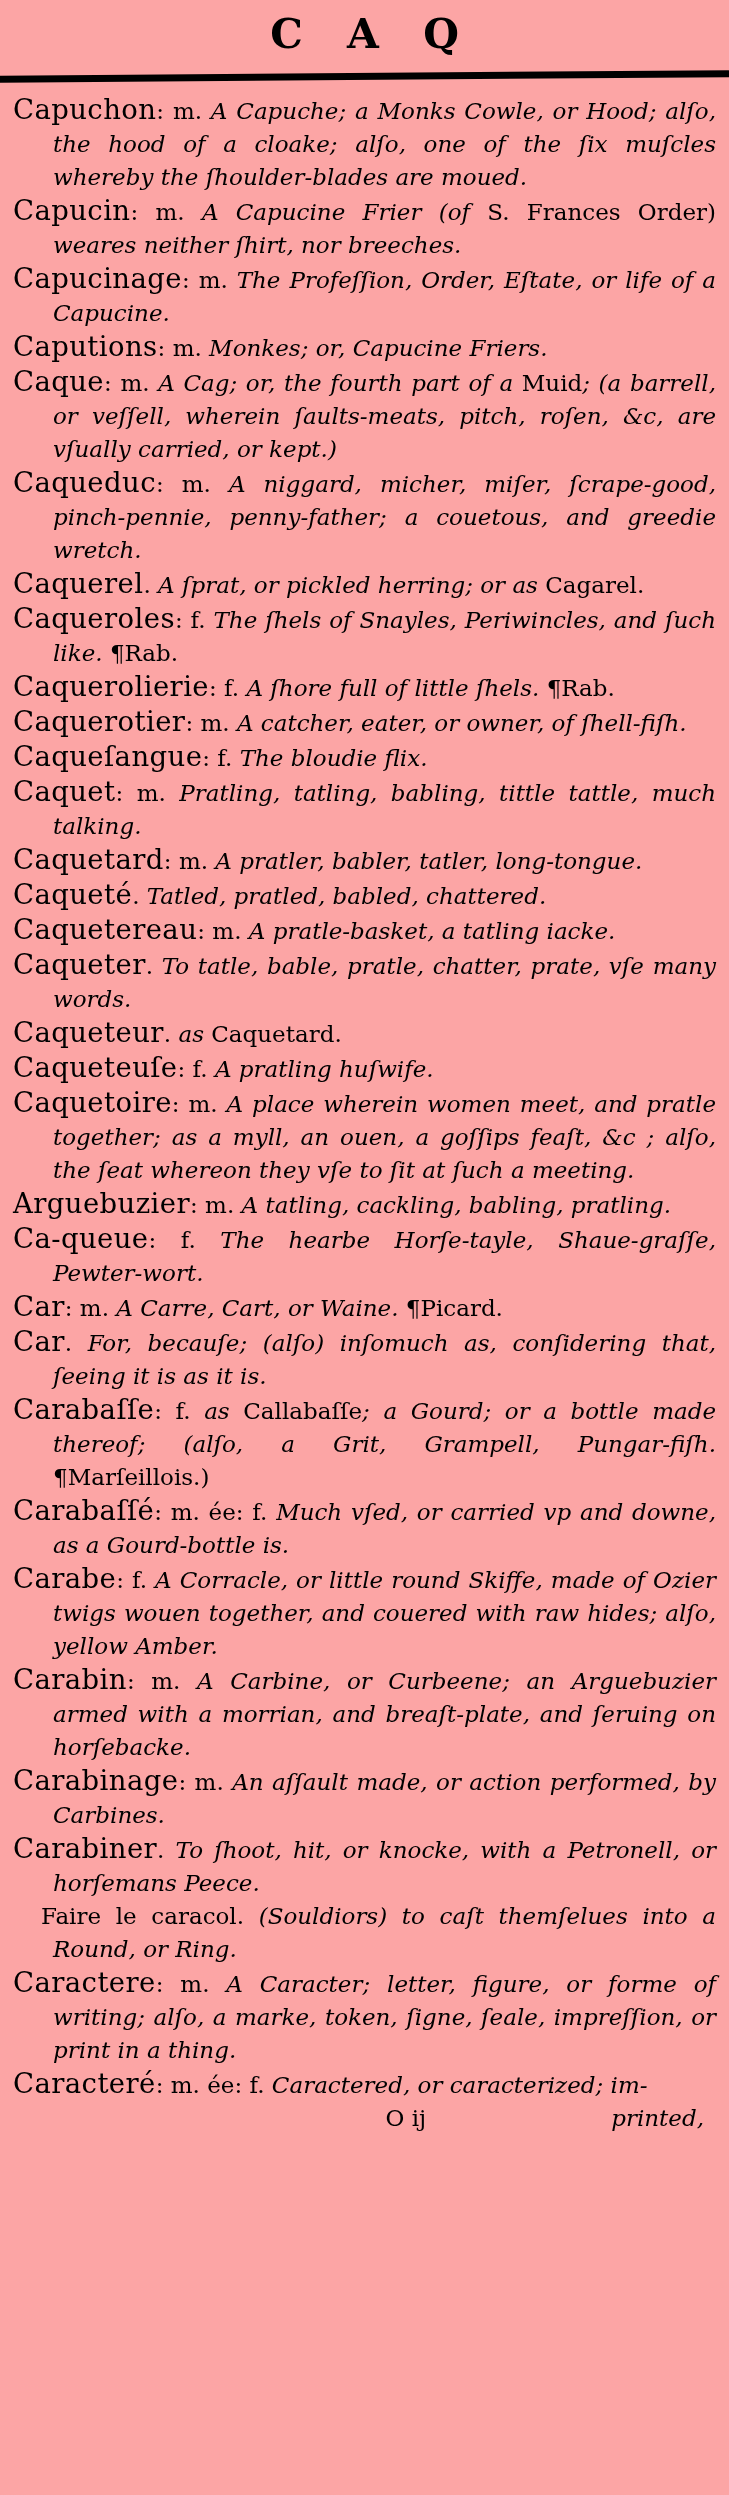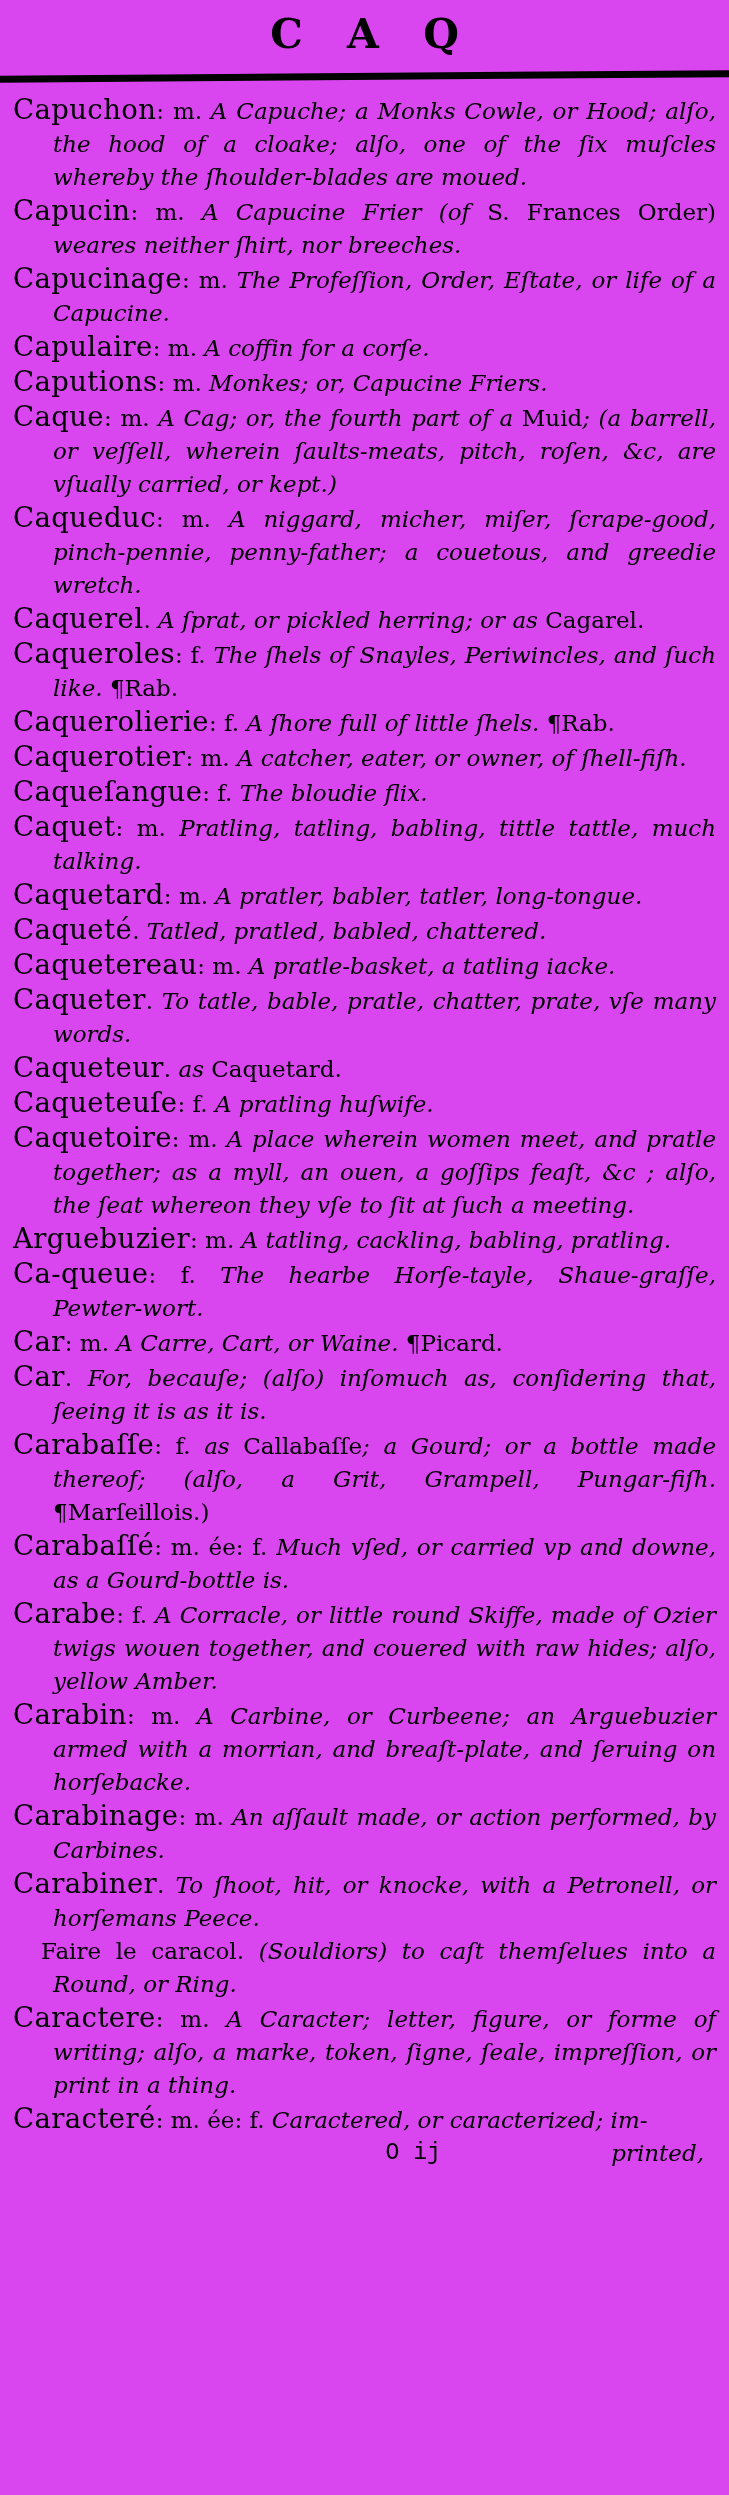--- a/index.html
+++ b/index.html
@@ -1,18 +1,18 @@
 <!DOCTYPE html>
 <html><head>
 <meta charset="utf-8">
 <style>
   html,body{margin:0;padding:0;background:#ffffff;}
   .page{
     width:729px;min-height:2495px;box-sizing:border-box;
-    background:#d946ef;color:#000;
+    background:#fca5a5;color:#000;
     padding:6px 13px 0 13px;
     font-family:"DejaVu Serif","Liberation Serif",serif;
     overflow:hidden;
   }
   .header{
     text-align:center;font-size:41px;font-weight:bold;
     letter-spacing:15px;margin-top:4px;text-indent:15px;
   }
   .rule{
     height:7px;background:#000;
@@ -22,34 +22,33 @@
   .entries{
     margin-top:13px;font-size:23px;line-height:33px;
     text-align:justify;
   }
   p.entry{margin:0;padding-left:40px;text-indent:-40px;}
   p.subentry{margin:0;padding-left:40px;text-indent:-12px;}
   .head{font-size:27.5px;letter-spacing:0.4px;}
   .it{font-style:italic;}
   .ro{font-style:normal;}
   .footer{position:relative;height:42px;font-size:23px;line-height:33px;}
-  .sig{position:absolute;left:53%;font-family:Liberation Mono, monospace;}
+  .sig{position:absolute;left:53%;}
   .catch{position:absolute;right:12px;font-style:italic;}
 </style>
 </head>
 <body>
 
 <div class="page">
   <div class="header">C A Q</div>
   <div class="rule"></div>
   <div class="entries">
       <p class="entry"><span class="head ro">Capuchon</span><span class="ro tail">: m. </span><span class="it">A Capuche; a Monks Cowle, or Hood; alſo, the hood of a cloake; alſo, one of the ſix muſcles whereby the ſhoulder-blades are moued.</span></p>
       <p class="entry"><span class="head ro">Capucin</span><span class="ro tail">: m. </span><span class="it">A Capucine Frier (of </span><span class="ro">S. Frances Order)</span><span class="it"> weares neither ſhirt, nor breeches.</span></p>
       <p class="entry"><span class="head ro">Capucinage</span><span class="ro tail">: m. </span><span class="it">The Profeſſion, Order, Eſtate, or life of a Capucine.</span></p>
-      <p class="entry"><span class="head ro">Capulaire</span><span class="ro tail">: m. </span><span class="it">A coffin for a corſe.</span></p>
       <p class="entry"><span class="head ro">Caputions</span><span class="ro tail">: m. </span><span class="it">Monkes; or, Capucine Friers.</span></p>
       <p class="entry"><span class="head ro">Caque</span><span class="ro tail">: m. </span><span class="it">A Cag; or, the fourth part of a </span><span class="ro">Muid</span><span class="it">; (a barrell, or veſſell, wherein ſaults-meats, pitch, roſen, &amp;c, are vſually carried, or kept.)</span></p>
       <p class="entry"><span class="head ro">Caqueduc</span><span class="ro tail">: m. </span><span class="it">A niggard, micher, miſer, ſcrape-good, pinch-pennie, penny-father; a couetous, and greedie wretch.</span></p>
       <p class="entry"><span class="head ro">Caquerel</span><span class="ro tail">. </span><span class="it">A ſprat, or pickled herring; or as </span><span class="ro">Cagarel.</span></p>
       <p class="entry"><span class="head ro">Caqueroles</span><span class="ro tail">: f. </span><span class="it">The ſhels of Snayles, Periwincles, and ſuch like. </span><span class="ro">¶Rab.</span></p>
       <p class="entry"><span class="head ro">Caquerolierie</span><span class="ro tail">: f. </span><span class="it">A ſhore full of little ſhels. </span><span class="ro">¶Rab.</span></p>
       <p class="entry"><span class="head ro">Caquerotier</span><span class="ro tail">: m. </span><span class="it">A catcher, eater, or owner, of ſhell-fiſh.</span></p>
       <p class="entry"><span class="head ro">Caqueſangue</span><span class="ro tail">: f. </span><span class="it">The bloudie flix.</span></p>
       <p class="entry"><span class="head ro">Caquet</span><span class="ro tail">: m. </span><span class="it">Pratling, tatling, babling, tittle tattle, much talking.</span></p>
       <p class="entry"><span class="head ro">Caquetard</span><span class="ro tail">: m. </span><span class="it">A pratler, babler, tatler, long-tongue.</span></p>

